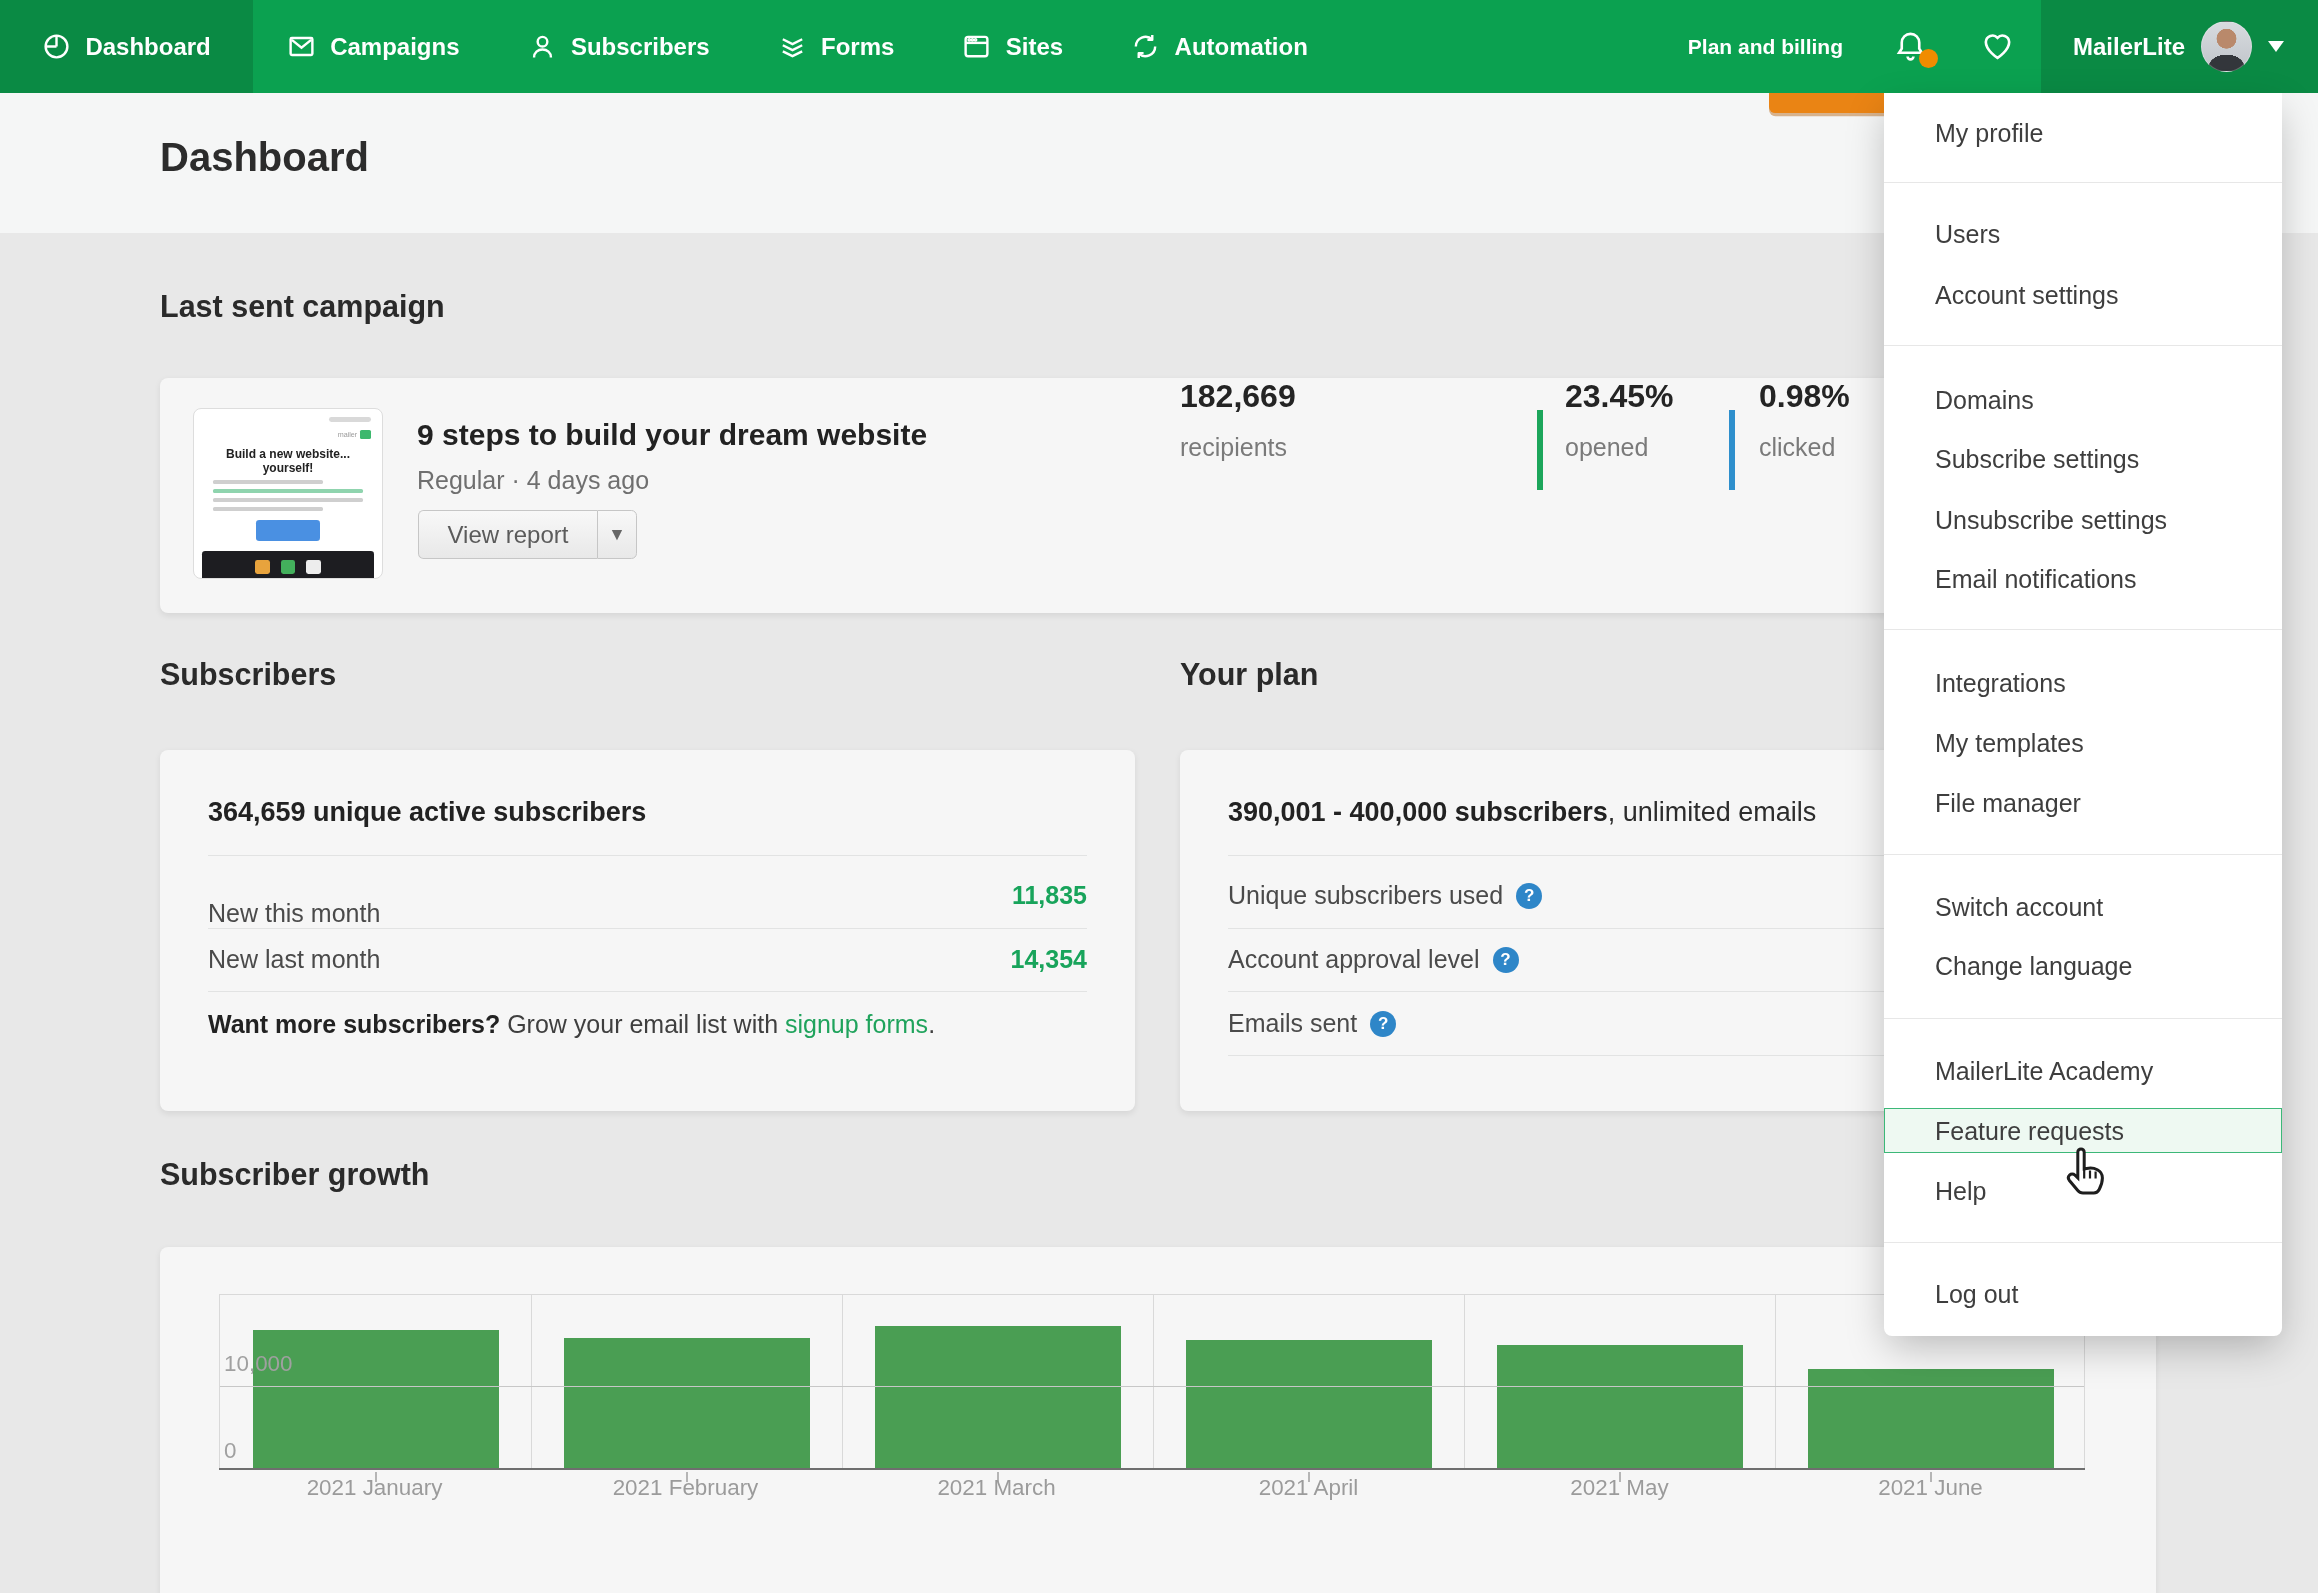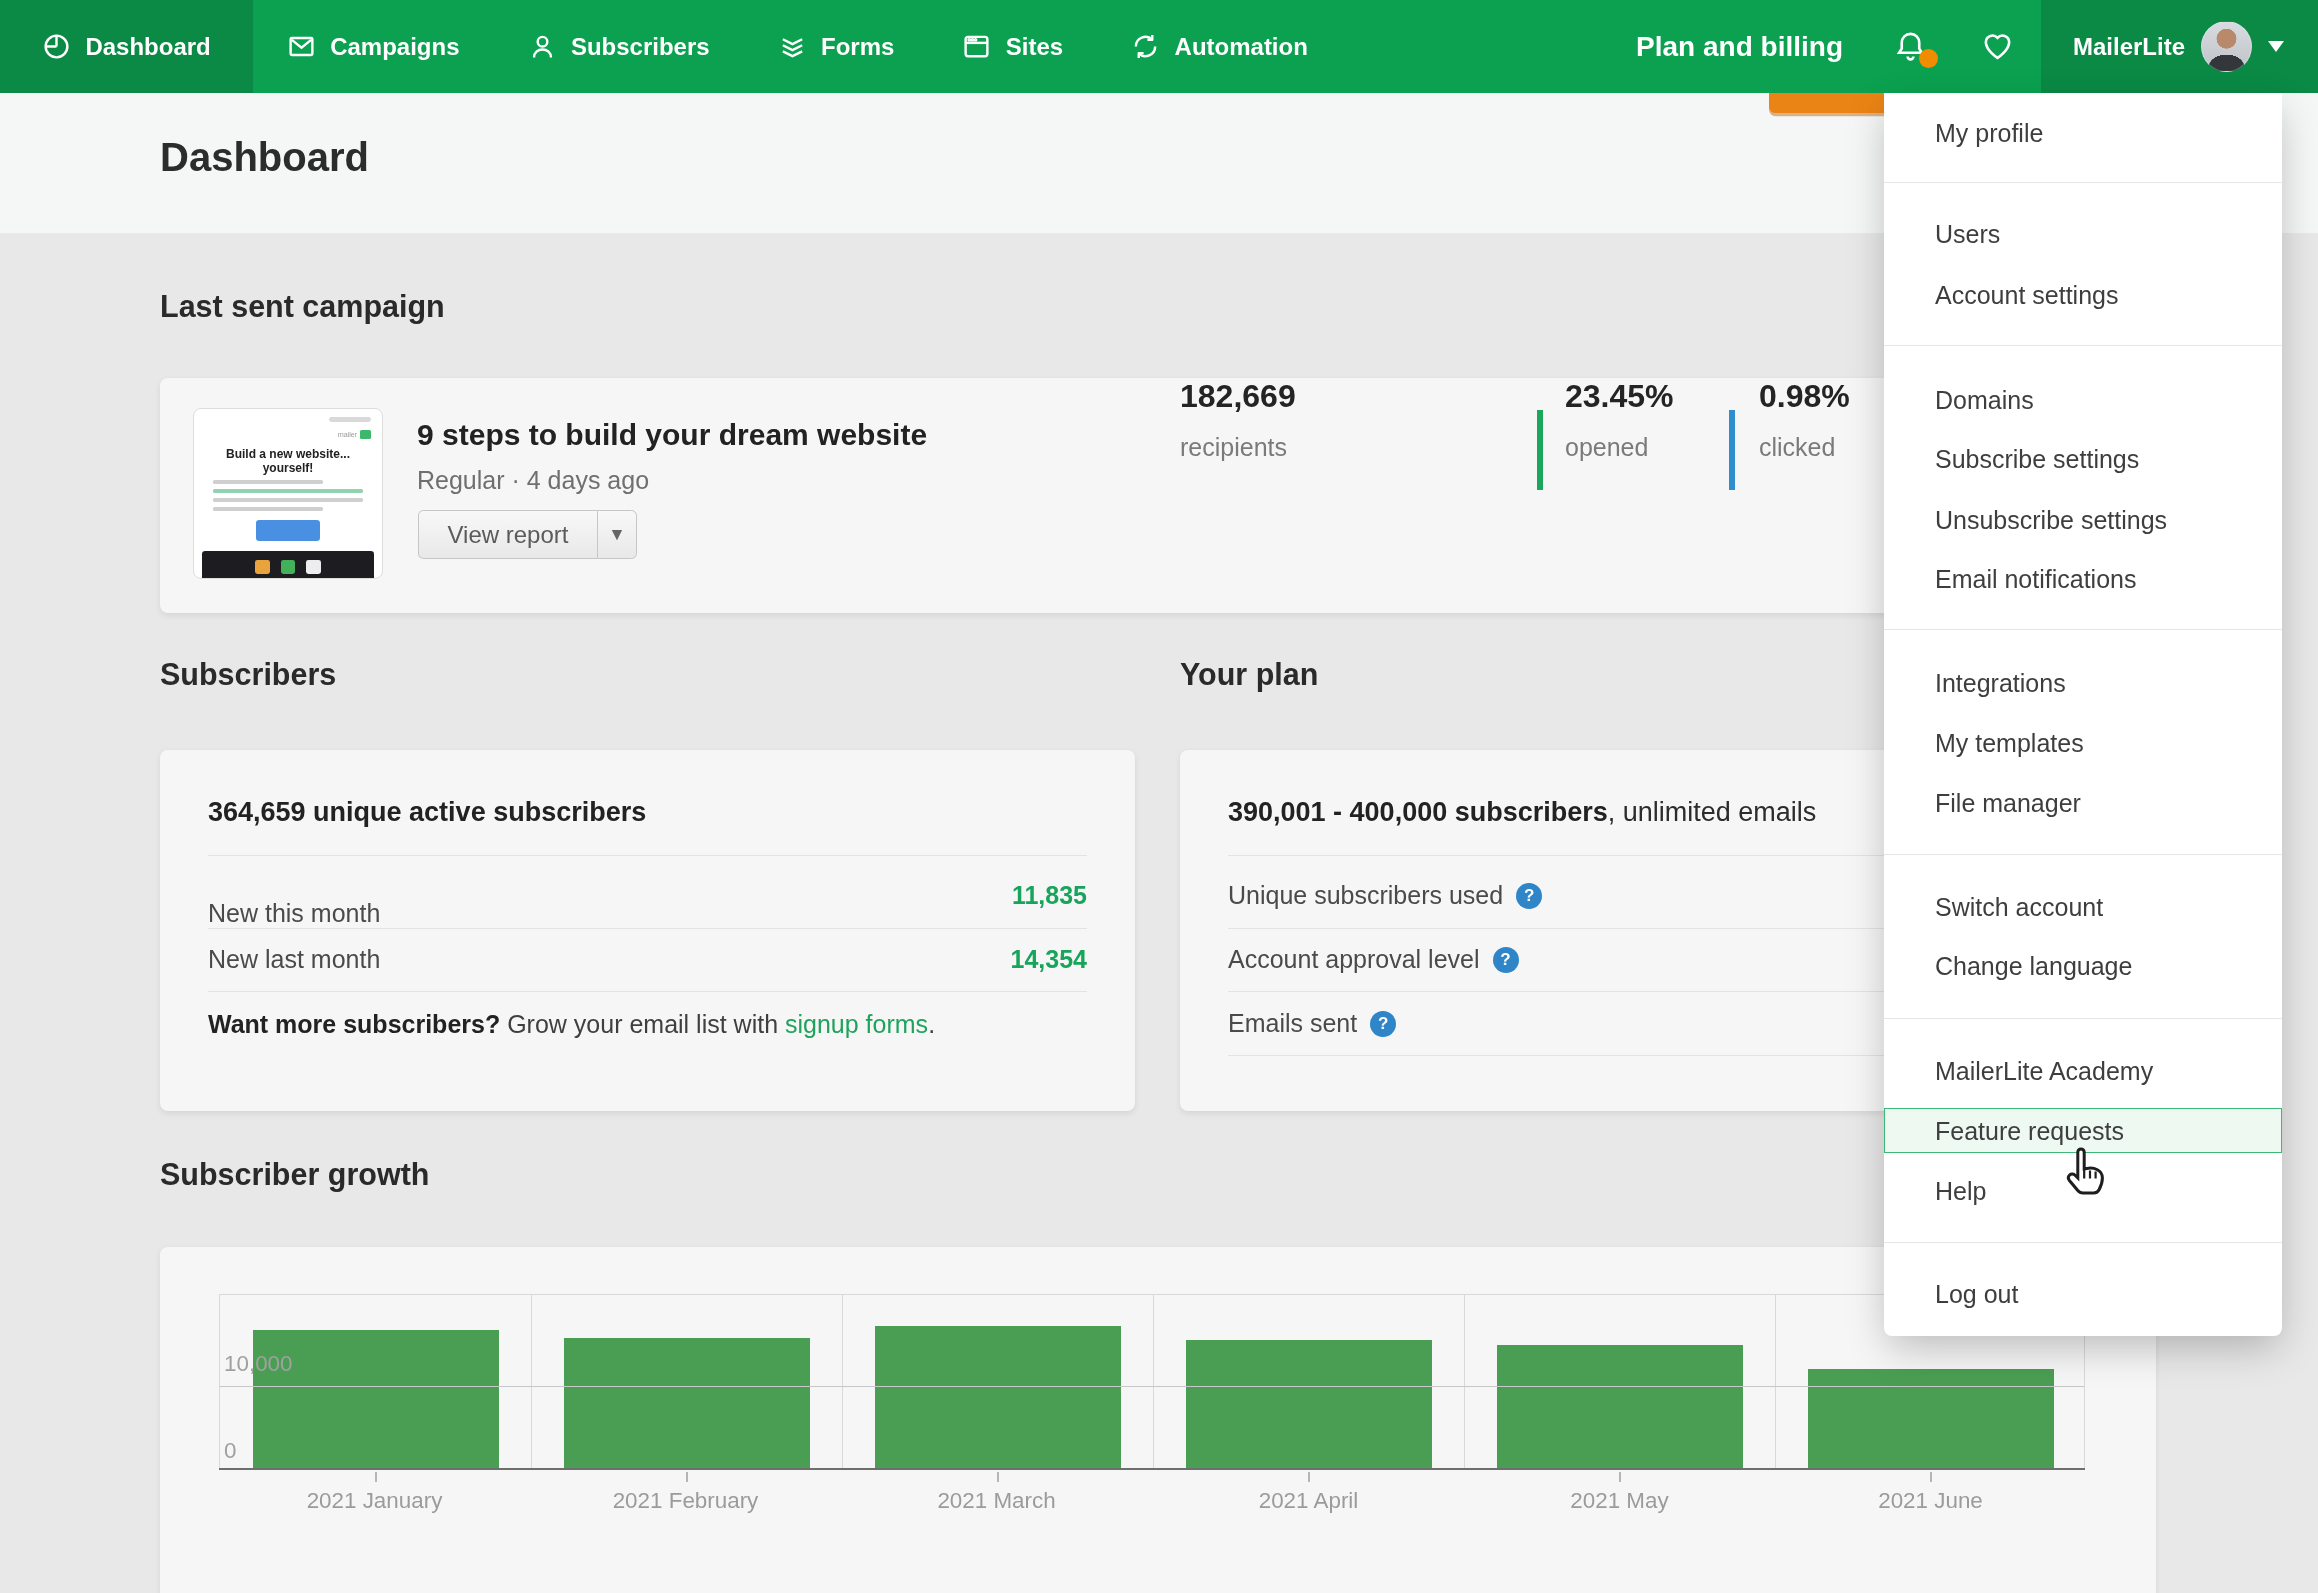--- a/index.html
+++ b/index.html
@@ -5,21 +5,21 @@
   * { margin:0; padding:0; box-sizing:border-box; }
   html,body { width:2319px; height:1594px; }
   body { background:#e8e8e8; font-family:"Liberation Sans", sans-serif; color:#2d2d2d; position:relative; overflow:hidden; }
 
   
   .nav { position:absolute; left:0; top:0; width:2319px; height:93px; background:#0ba150; display:flex; align-items:stretch; z-index:20; }
   .nav-item { display:flex; align-items:center; gap:14.4px; color:#fff; font-weight:bold; font-size:24px; padding:0 34px; cursor:pointer; }
   .nav-item.active { background:#0a8a44; padding:0 42px; }
   .nav-item svg { display:block; }
   .nav-right { margin-left:auto; display:flex; align-items:center; }
-  .plan-billing { color:#fff; font-weight:bold; font-size:28px; padding:0 24px; }
+  .plan-billing { color:#fff; font-weight:bold; font-size:21px; padding:0 24px; }
   .icon-btn { position:relative; padding:0 26px; display:flex; align-items:center; }
   .notif-dot { position:absolute; top:21px; right:16px; width:19px; height:19px; border-radius:50%; background:#f08c00; }
   .account { height:93px; background:#0a8a44; display:flex; align-items:center; gap:16px; padding:0 18px 0 32px; width:278px; }
   .account-name { color:#fff; font-weight:bold; font-size:24px; }
   .avatar { width:51px; height:51px; border-radius:50%; border:1.6px solid rgba(255,255,255,.25);
     background:
       radial-gradient(circle at 50% 34%, #b9896b 0 24%, rgba(0,0,0,0) 25%),
       radial-gradient(ellipse 60% 42% at 50% 92%, #33363b 0 60%, rgba(0,0,0,0) 61%),
       linear-gradient(#d8dbdf,#bfc4c9); }
   .caret { width:0; height:0; border-left:8.8px solid transparent; border-right:8.8px solid transparent; border-top:11.2px solid #fff; }
@@ -73,21 +73,21 @@
   .tip a { color:#1fa35c; text-decoration:none; }
 
   
   .plot { position:absolute; left:59px; top:47px; width:1866px; height:176px; border:0.8px solid #d9d9d9; border-bottom:none; }
   .plot .colsep { position:absolute; top:0; bottom:0; width:0.8px; background:#d9d9d9; }
   .plot .gridline { position:absolute; left:0; right:0; height:0.8px; background:#c7c7c7; z-index:3; }
   .plot .bar { position:absolute; bottom:0; width:246px; background:#4a9e53; z-index:2; }
   .baseline { position:absolute; left:59px; top:221px; width:1866px; height:2.4px; background:#6e6e6e; z-index:4; }
   .ylab { position:absolute; left:64px; font-size:22.4px; color:#a0a0a0; z-index:5; }
   .tick { position:absolute; top:225px; width:1.6px; height:10.4px; background:#b5b5b5; }
-  .xlab { position:absolute; top:241px; width:311px; text-align:center; font-size:22.4px; color:#9b9b9b; }
+  .xlab { position:absolute; top:228px; width:311px; text-align:center; font-size:22.4px; color:#9b9b9b; }
 
   
   .dropdown { position:absolute; left:1884px; top:93px; width:398px; height:1243px; background:#fff; border-radius:0 0 8px 8px; box-shadow:0 14.4px 40px -4.8px rgba(0,0,0,.25); z-index:50; }
   .menu-item { position:absolute; left:0; right:0; height:60px; line-height:60px; padding-left:51px; font-size:25px; color:#3e3e3e; cursor:pointer; }
   .menu-div { position:absolute; left:0; right:0; height:0.8px; background:#e7e7e7; }
   .menu-highlight { position:absolute; left:0; right:0; height:45px; background:#eef9f2; border:1.6px solid #3cb878; }
   .cursor { position:absolute; left:2062px; top:1145px; z-index:60; }
 </style>
 </head>
 <body>

